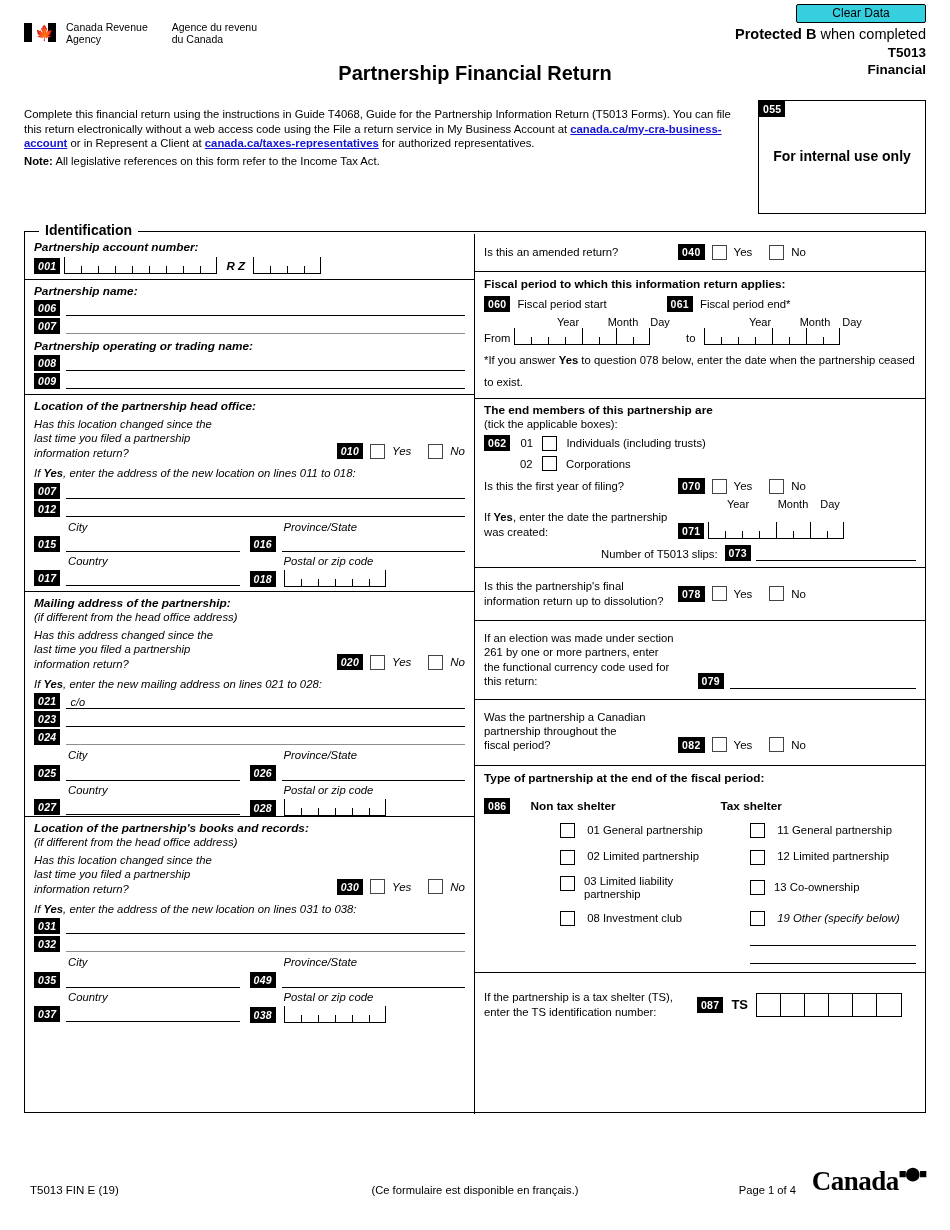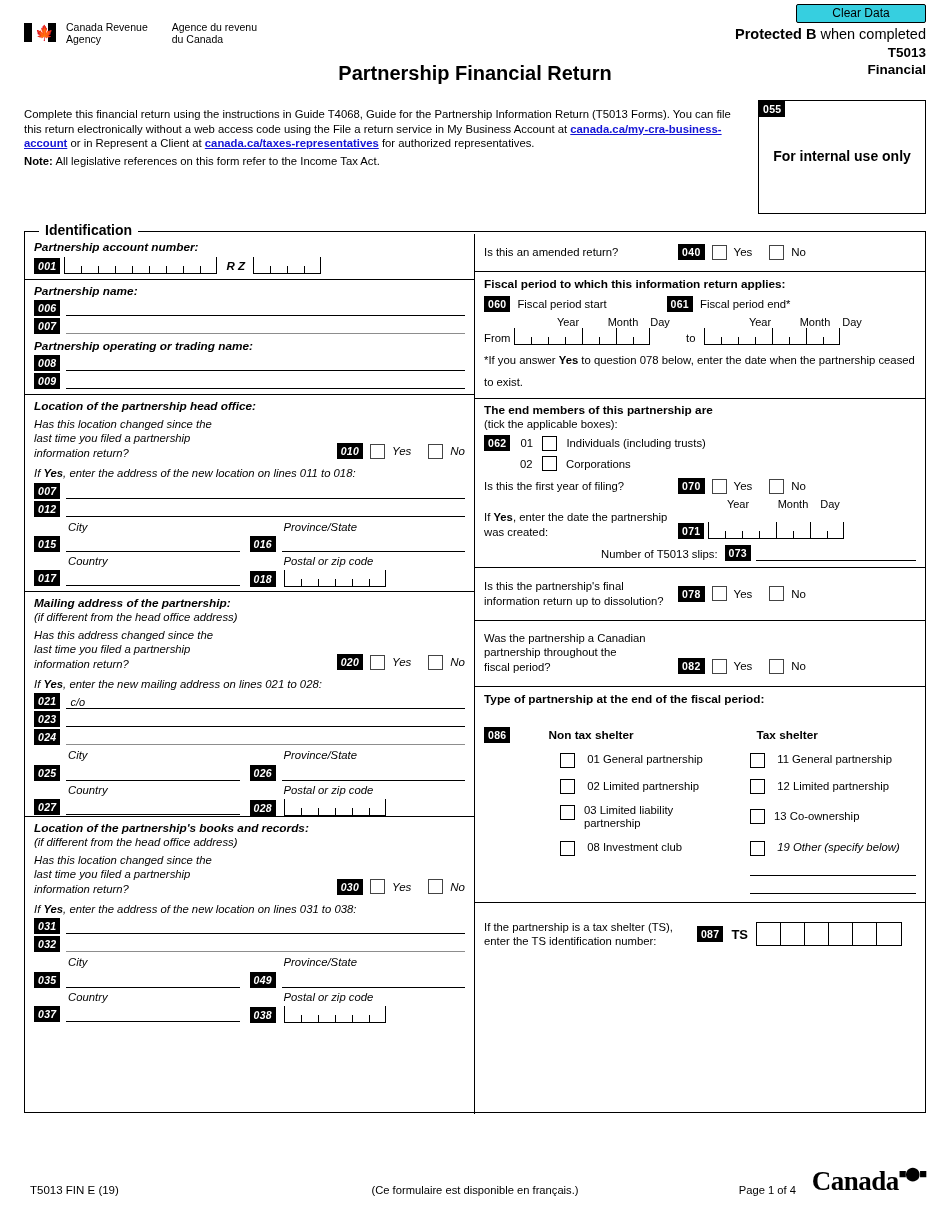--- a/index.html
+++ b/index.html
@@ -564,40 +564,51 @@
           <div class="yn" style="margin-right:110px;">
             <span class="fld">078</span>
             <span class="cbx"></span>
             <span>Yes</span>
             <span class="cbx w"></span>
             <span>No</span>
           </div>
         </div>
       </div>
 
+      <div class="blk" style="padding:10px 9px 10px 9px;">
+        <div class="rowflex" style="align-items:flex-end;">
+          <div class="q" style="white-space:pre-line;">If an election was made under section
+261 by one or more partners, enter
+the functional currency code used for
+this return:</div>
+          <div class="spacer"></div>
+          <span class="fld">079</span>
+          <span style="width:186px;border-bottom:1.3px solid #000;height:15px;margin-left:6px;"></span>
+        </div>
+      </div>
 
       <div class="blk" style="padding:10px 9px 12px 9px;">
         <div class="rowflex" style="align-items:flex-end;">
           <div class="q" style="white-space:pre-line;">Was the partnership a Canadian
 partnership throughout the
 fiscal period?</div>
           <div class="spacer"></div>
           <div class="yn" style="margin-right:110px;margin-top:9px;">
             <span class="fld">082</span>
             <span class="cbx"></span>
             <span>Yes</span>
             <span class="cbx w"></span>
             <span>No</span>
           </div>
         </div>
       </div>
 
       <div class="blk" style="padding:5px 9px 5px 9px;">
         <div class="lbl-b">Type of partnership at the end of the fiscal period:</div>
-        <div class="rowflex" style="margin-top:21px;gap:18px;">
+        <div class="rowflex" style="margin-top:13px;">
           <span class="fld">086</span>
           <span class="lbl-b" style="margin-left:20px;width:190px;">Non tax shelter</span>
           <span class="lbl-b">Tax shelter</span>
         </div>
 
         <div class="rowflex" style="margin-top:9px;">
           <span style="width:76px;"></span>
           <span style="width:190px;">
             <span class="cbx dk"></span>
             <span class="q" style="margin-left:9px;"><span>01</span> <span>General partnership</span></span>

